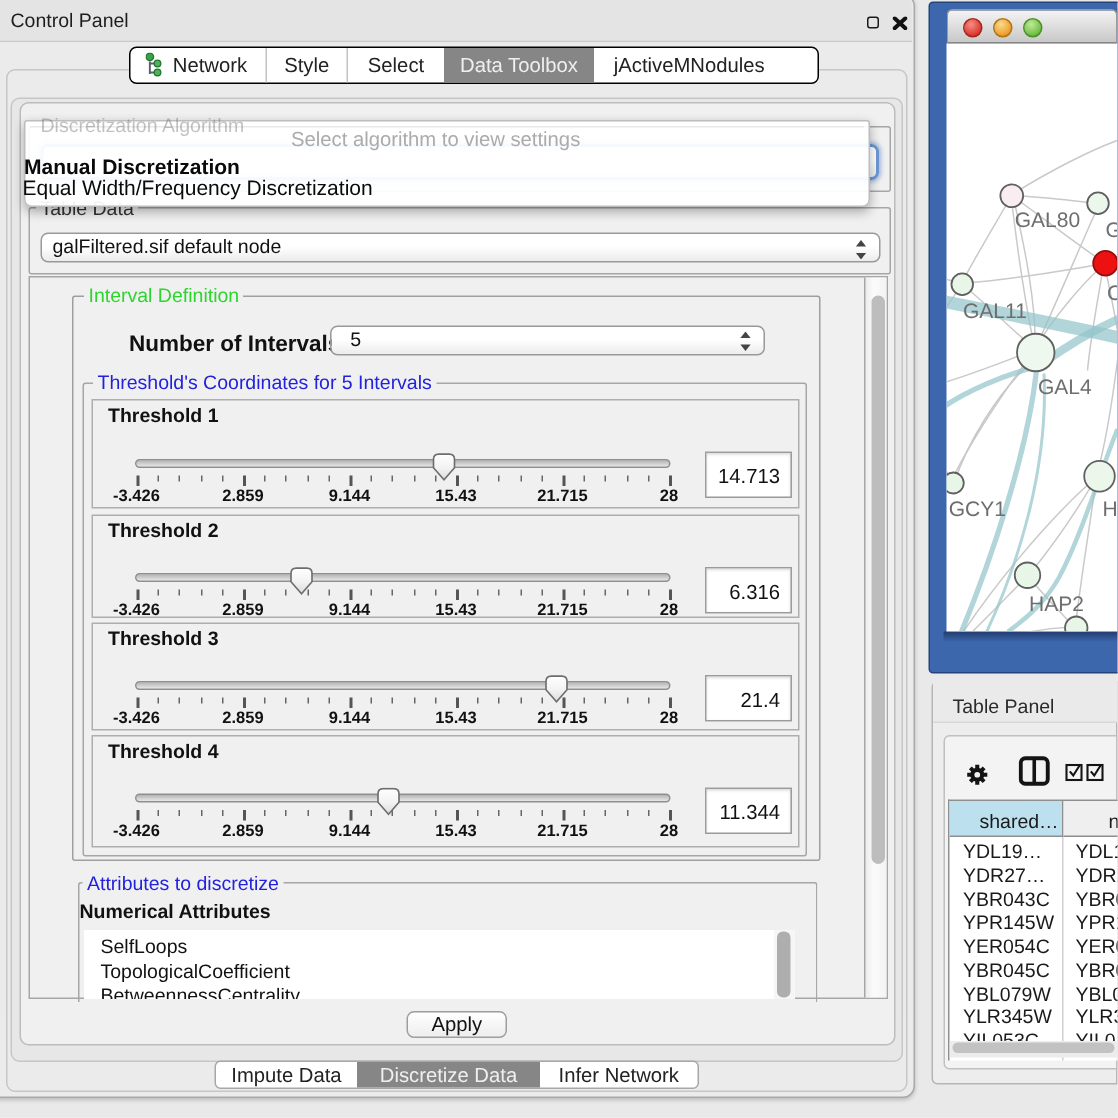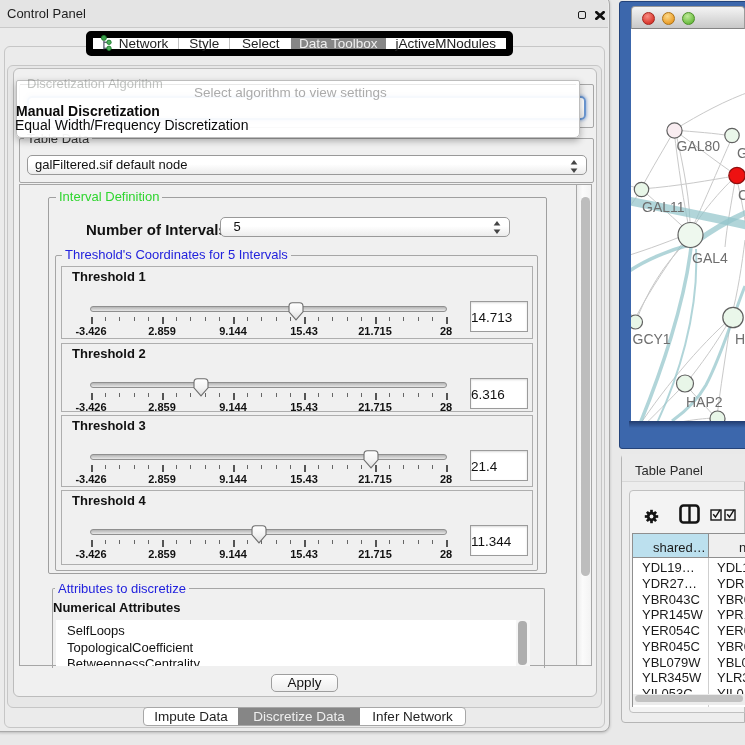--- a/index.html
+++ b/index.html
@@ -2,34 +2,34 @@
 <html><head><meta charset="utf-8">
 <style>
 html,body{margin:0;padding:0;}
 body{width:745px;height:745px;overflow:hidden;position:relative;background:#e9e9e9;
  font-family:"Liberation Sans",sans-serif;-webkit-font-smoothing:antialiased;}
 .abs{position:absolute;}
 #cpwin{left:-8px;top:-4px;width:616px;height:734px;background:#ebebeb;border:1px solid #a9a9a9;border-radius:8px;box-shadow:0 1px 3px rgba(0,0,0,.2);}
 #cptitle{left:-8px;top:-4px;width:616px;height:31px;background:#e4e4e4;border-bottom:1px solid #c9c9c9;border-radius:8px 8px 0 0;}
 #cptitletext{left:7px;top:6px;font-size:13px;color:#1d1d1d;}
 #cpfloat{left:577.5px;top:10.5px;width:6.6px;height:6.6px;border:1.7px solid #1a1a1a;border-radius:2px;}
-#toptabs{left:86px;top:31px;width:427px;height:25px;background:#fff;border:7px solid #000000;border-radius:5px;box-sizing:border-box;display:flex;font-size:13.5px;color:#222;z-index:2;}
+#toptabs{left:86px;top:31px;width:460px;height:25px;background:#fff;border:1px solid #000000;border-radius:5px;box-sizing:border-box;display:flex;font-size:13.5px;color:#222;z-index:2;}
 #toptabs .tab{display:flex;align-items:center;justify-content:center;height:100%;box-sizing:border-box;}
 #toptabs .sep{width:1px;height:100%;background:#c3c3c3;}
 #toptabs .sel{background:#868686;color:#efefef;}
 #content{left:13px;top:68px;width:584px;height:629px;background:#f0f0f0;border:1px solid #bcbcbc;border-radius:6px;box-sizing:border-box;}
 .tbox{position:absolute;border:1px solid #a6a6a6;border-radius:2px;}
 .ttitle{position:absolute;background:#f0f0f0;padding:0 3px;font-size:13px;color:#333;line-height:13px;}
 .combo{position:absolute;background:linear-gradient(#ffffff,#ffffff 45%,#ececec);border:1px solid #999;border-radius:5px;box-sizing:border-box;font-size:13px;color:#111;}
 .combo .ctext{position:absolute;left:7.5px;top:50%;transform:translateY(-54%);}
 .spin{position:absolute;width:8px;height:13px;}
 .throw{position:absolute;left:61px;width:472px;height:72px;background:#f0f0f0;border:1px solid #aeaeae;box-sizing:border-box;}
 .thtitle{position:absolute;left:10px;top:3px;line-height:14px;font-size:13px;font-weight:bold;color:#111;}
 .track{position:absolute;left:27.5px;top:38.5px;width:357px;height:6px;background:linear-gradient(#b4b4b4,#e7e7e7);border:1px solid #8f8f8f;border-radius:3px;box-sizing:border-box;}
-.vbox{position:absolute;left:408px;top:34px;width:58px;height:31px;background:#fff;border:1px solid #9b9b9b;box-shadow:inset 0 1px 2px rgba(0,0,0,0.15);box-sizing:border-box;font-size:13.5px;color:#111;text-align:left;line-height:32px;padding-right:7px;}
+.vbox{position:absolute;left:408px;top:34px;width:58px;height:31px;background:#fff;border:1px solid #9b9b9b;box-shadow:inset 0 1px 2px rgba(0,0,0,0.15);box-sizing:border-box;font-size:13.5px;color:#111;text-align:right;line-height:32px;padding-right:7px;}
 i.tick{position:absolute;top:49.5px;width:1px;height:4px;background:#666;display:block;}
 i.tickM{position:absolute;top:49.5px;width:1.5px;height:7px;background:#555;display:block;}
 .tlabel{position:absolute;top:57.5px;font-size:11px;font-weight:bold;color:#111;transform:translateX(-50%);}
 .thumb{position:absolute;top:34.5px;width:16px;height:19px;}
 #popup{left:16px;top:80px;width:562px;height:56px;background:rgba(255,255,255,0.94);border:1px solid #bdbdbd;border-radius:2px 2px 5px 5px;box-shadow:0 3px 7px rgba(0,0,0,0.3);z-index:5;}
 #bottabs{left:143px;top:707px;width:323px;height:19px;background:#fff;border:1px solid #a7a7a7;border-radius:4px;box-sizing:border-box;display:flex;font-size:13.5px;color:#222;z-index:2;}
 #bottabs .tab{display:flex;align-items:center;justify-content:center;height:100%;}
 #bottabs .sel{background:#868686;color:#efefef;}
 #netwin{left:619px;top:1px;width:130px;height:448px;background:#3c67ac;border:1px solid #24437a;border-radius:3px;box-sizing:border-box;}
 #mactitle{left:631px;top:6px;width:114px;height:23px;background:linear-gradient(#f4f4f4,#c8c8c8);border:1px solid #9a9a9a;border-bottom:1px solid #848484;border-radius:4px 4px 0 0;box-sizing:border-box;}

